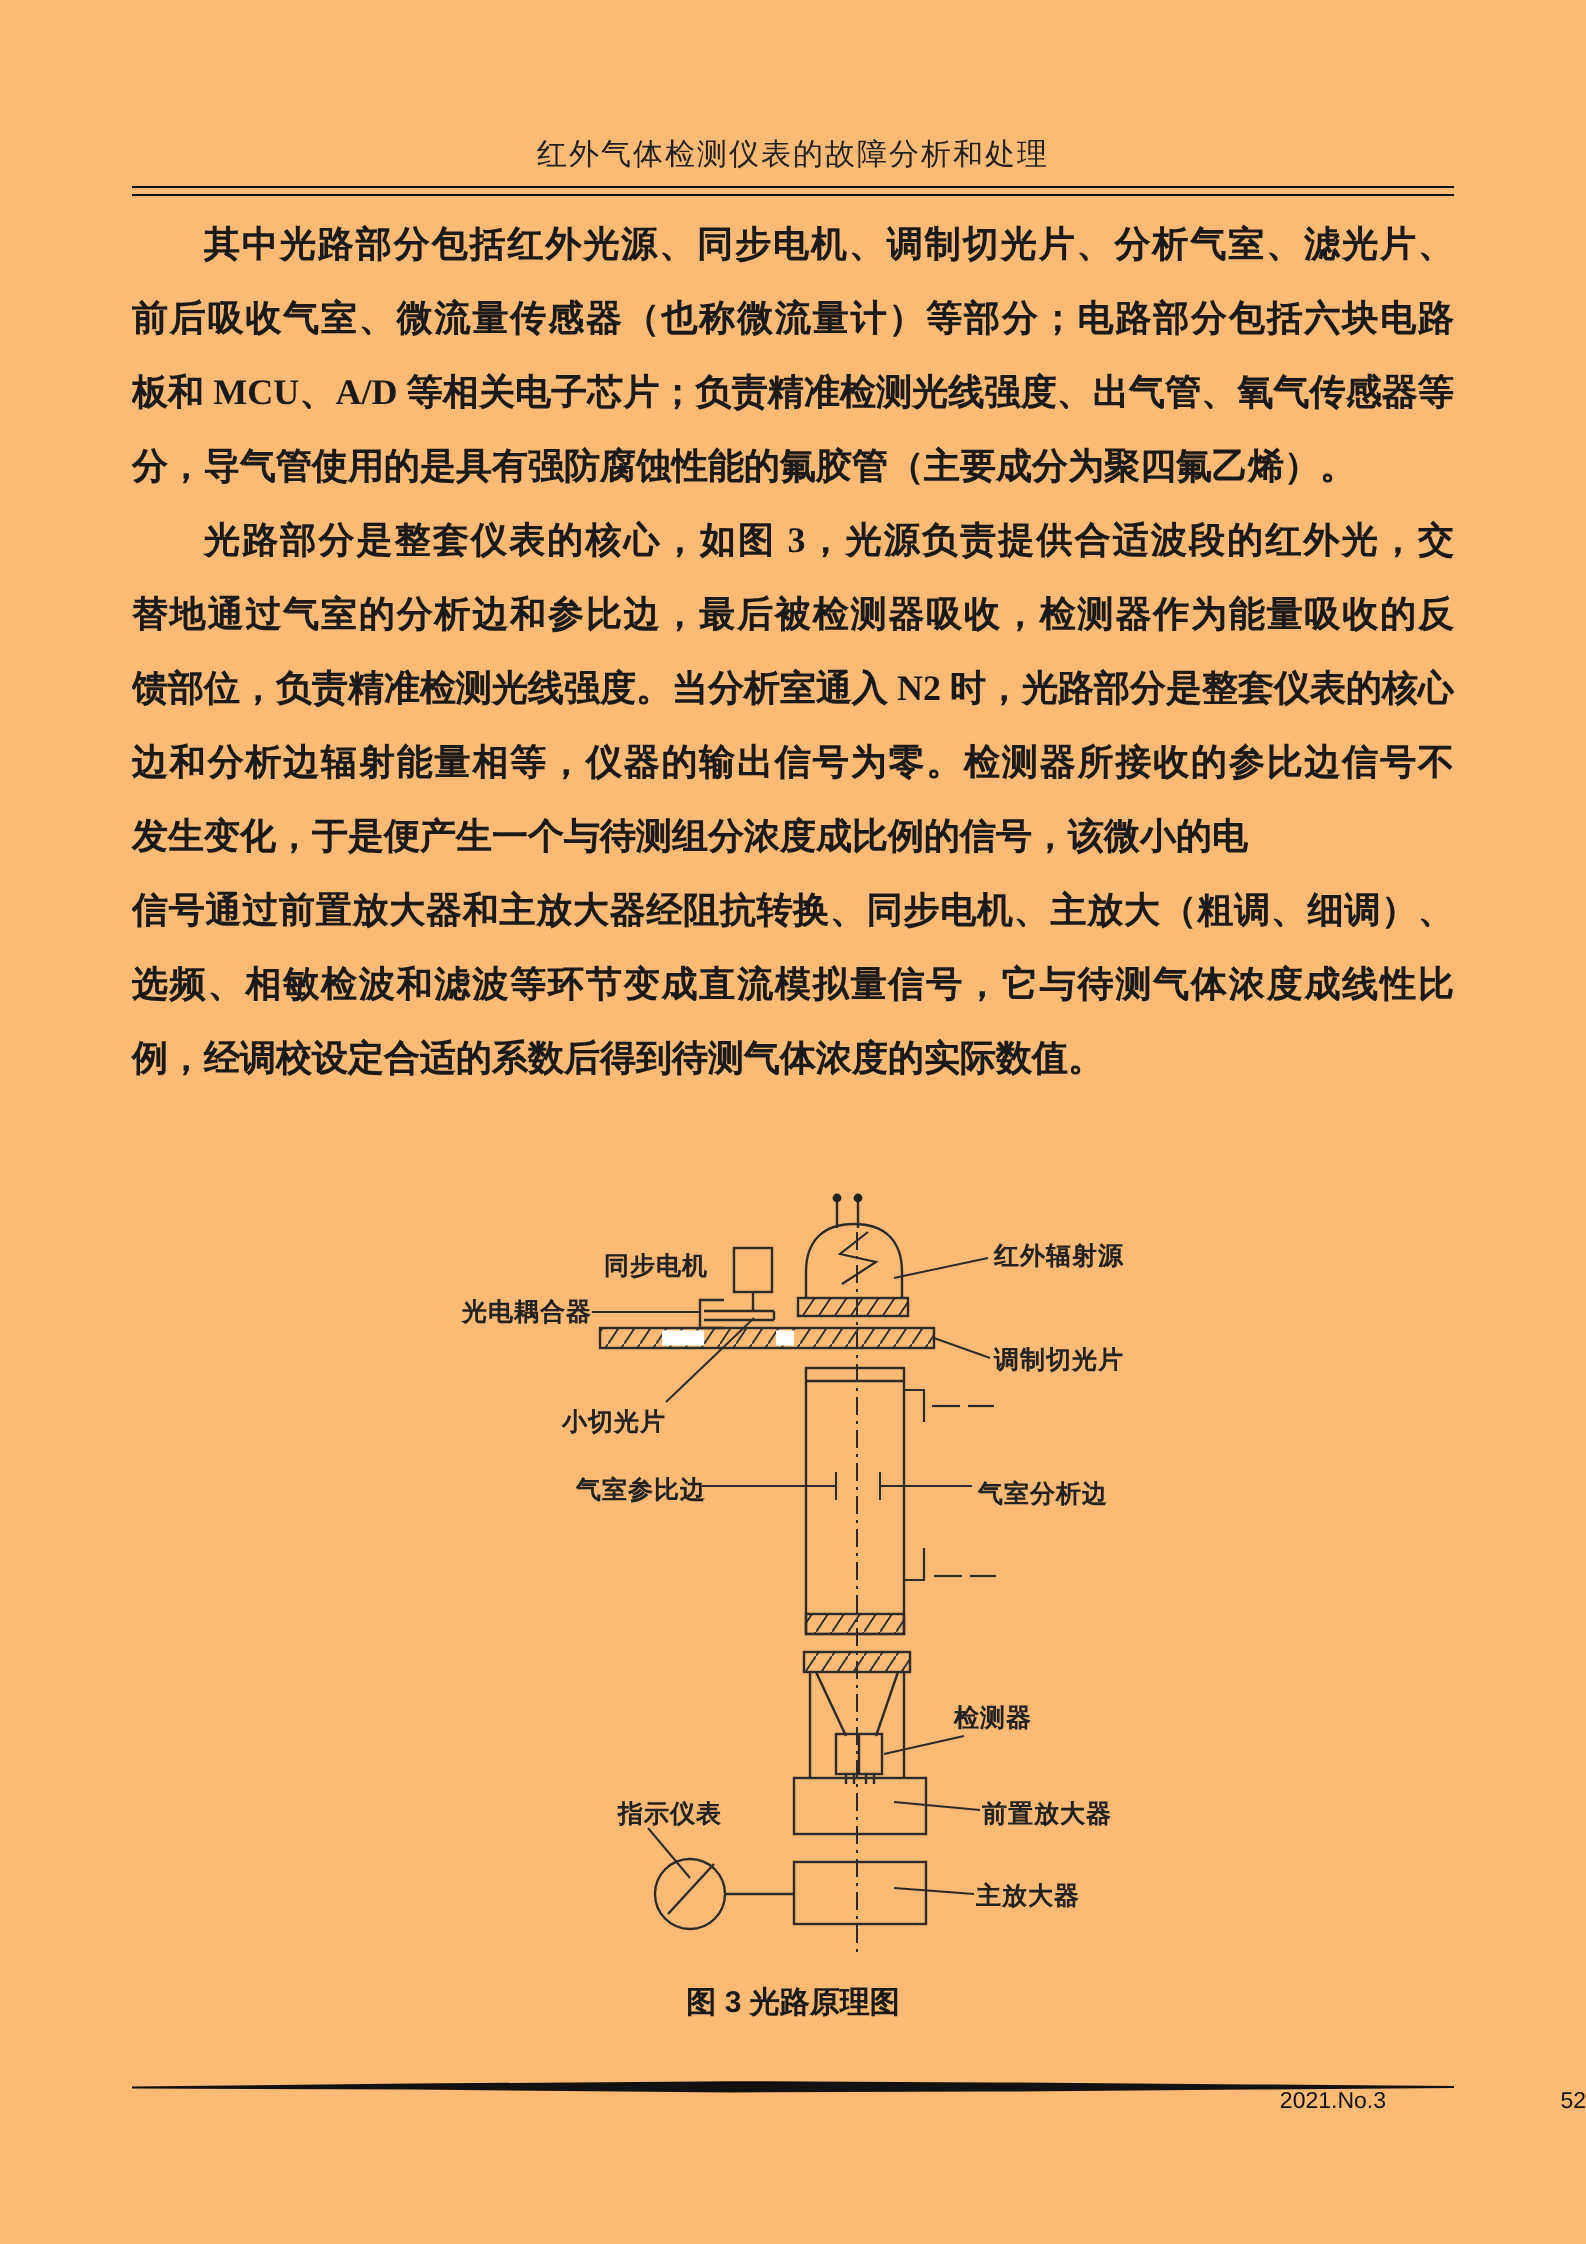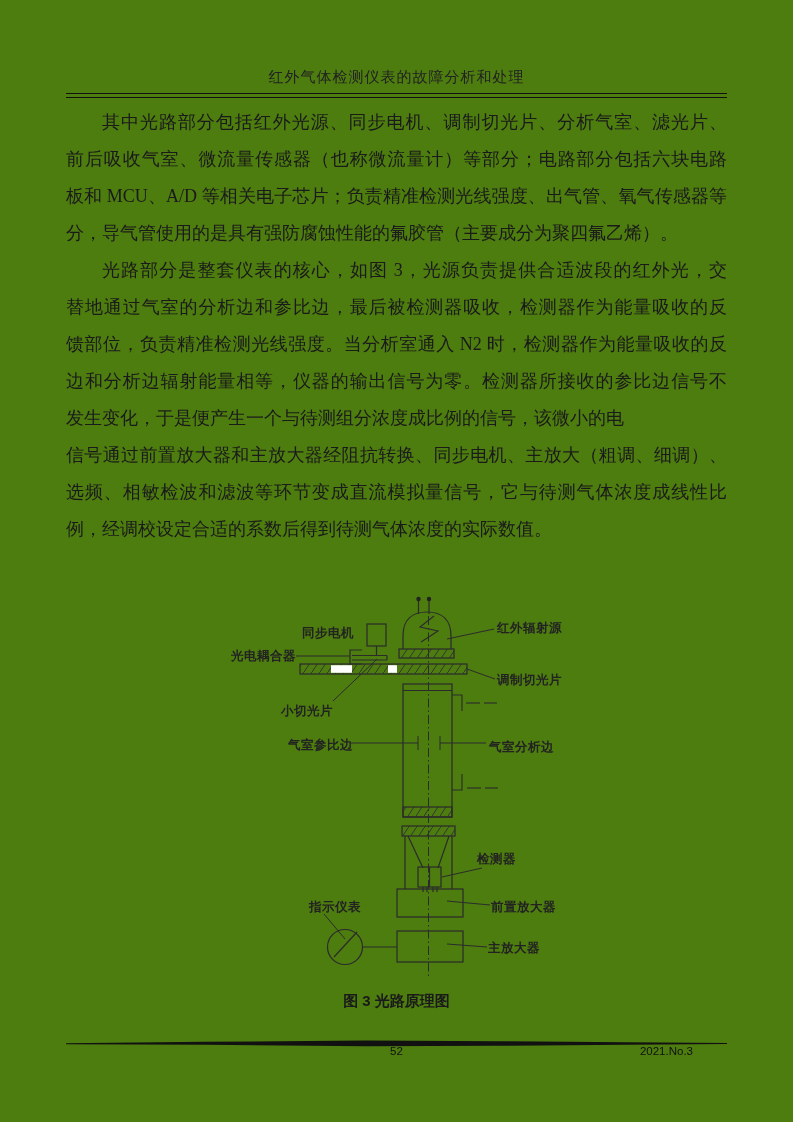--- a/index.html
+++ b/index.html
@@ -1,52 +1,52 @@
 <!DOCTYPE html>
 <html><head>
 <meta charset="utf-8">
 <style>
   html,body{margin:0;padding:0;background:#888;}
-  .page{position:relative;width:793px;height:1122px;background:#4d7c0f;margin:0 auto;
+  .page{position:relative;width:793px;height:1122px;background:#fdba74;margin:0 auto;
         font-family:"Liberation Serif","DejaVu Serif",serif;color:#1c1c1c;overflow:hidden;}
   .header-title{position:absolute;top:68px;left:66px;width:661px;text-align:center;
         font-size:15px;letter-spacing:1px;color:#222;}
   .header-rule{position:absolute;top:93px;left:66px;width:661px;height:3px;
         border-top:1.6px solid #111;border-bottom:1.4px solid #111;}
   .body-text{position:absolute;top:104px;left:66px;width:661px;font-size:18px;color:#1a1a1a;}
-  .bline{height:37px;line-height:37px;white-space:nowrap;}
+  .bline{height:37px;line-height:37px;white-space:nowrap;font-weight:bold;}
   .jfull{text-align:justify;text-align-last:justify;white-space:normal;overflow:hidden;}
   .indent{padding-left:36px;}
   .fig-svg{position:absolute;left:0;top:588px;width:793px;height:398px;}
   .fig-svg text{font-family:"Liberation Sans","DejaVu Sans",sans-serif;font-weight:600;
         font-size:12.5px;letter-spacing:0.5px;fill:#222;}
   .fig-caption{position:absolute;top:992px;left:0;width:793px;text-align:center;
         font-family:"Liberation Sans","DejaVu Sans",sans-serif;font-weight:700;font-size:15px;color:#1a1a1a;}
   .footer-rule-svg{position:absolute;left:66px;top:1040px;width:661px;height:8px;}
-  .page-number{position:absolute;top:1045px;left:0;width:793px;text-align:center;
+  .page-number{position:absolute;top:1045px;left:0;width:793px;text-align:right;
         font-family:"Liberation Sans","DejaVu Sans",sans-serif;font-size:11.5px;color:#111;}
   .issue-number{position:absolute;top:1045px;right:100px;
         font-family:"Liberation Sans","DejaVu Sans",sans-serif;font-size:11.5px;color:#111;}
 </style>
 </head>
 <body>
 
 <div class="page">
 
   <div class="header-title">红外气体检测仪表的故障分析和处理</div>
   <div class="header-rule"></div>
 
   <div class="body-text">
     <div class="bline jfull indent">其中光路部分包括红外光源、同步电机、调制切光片、分析气室、滤光片、</div>
     <div class="bline jfull">前后吸收气室、微流量传感器（也称微流量计）等部分；电路部分包括六块电路</div>
     <div class="bline jfull">板和 MCU、A/D 等相关电子芯片；负责精准检测光线强度、出气管、氧气传感器等部</div>
     <div class="bline">分，导气管使用的是具有强防腐蚀性能的氟胶管（主要成分为聚四氟乙烯）。</div>
     <div class="bline jfull indent">光路部分是整套仪表的核心，如图 3，光源负责提供合适波段的红外光，交</div>
     <div class="bline jfull">替地通过气室的分析边和参比边，最后被检测器吸收，检测器作为能量吸收的反</div>
-    <div class="bline jfull">馈部位，负责精准检测光线强度。当分析室通入 N2 时，检测器作为能量吸收的反</div>
+    <div class="bline jfull">馈部位，负责精准检测光线强度。当分析室通入 N2 时，光路部分是整套仪表的核心</div>
     <div class="bline jfull">边和分析边辐射能量相等，仪器的输出信号为零。检测器所接收的参比边信号不变，</div>
     <div class="bline">发生变化，于是便产生一个与待测组分浓度成比例的信号，该微小的电</div>
     <div class="bline jfull">信号通过前置放大器和主放大器经阻抗转换、同步电机、主放大（粗调、细调）、</div>
     <div class="bline jfull">选频、相敏检波和滤波等环节变成直流模拟量信号，它与待测气体浓度成线性比</div>
     <div class="bline">例，经调校设定合适的系数后得到待测气体浓度的实际数值。</div>
   </div>
 
   <svg class="fig-svg" viewBox="0 588 793 398">
     <defs>
       <pattern id="hatch" width="8" height="12" patternUnits="userSpaceOnUse">

